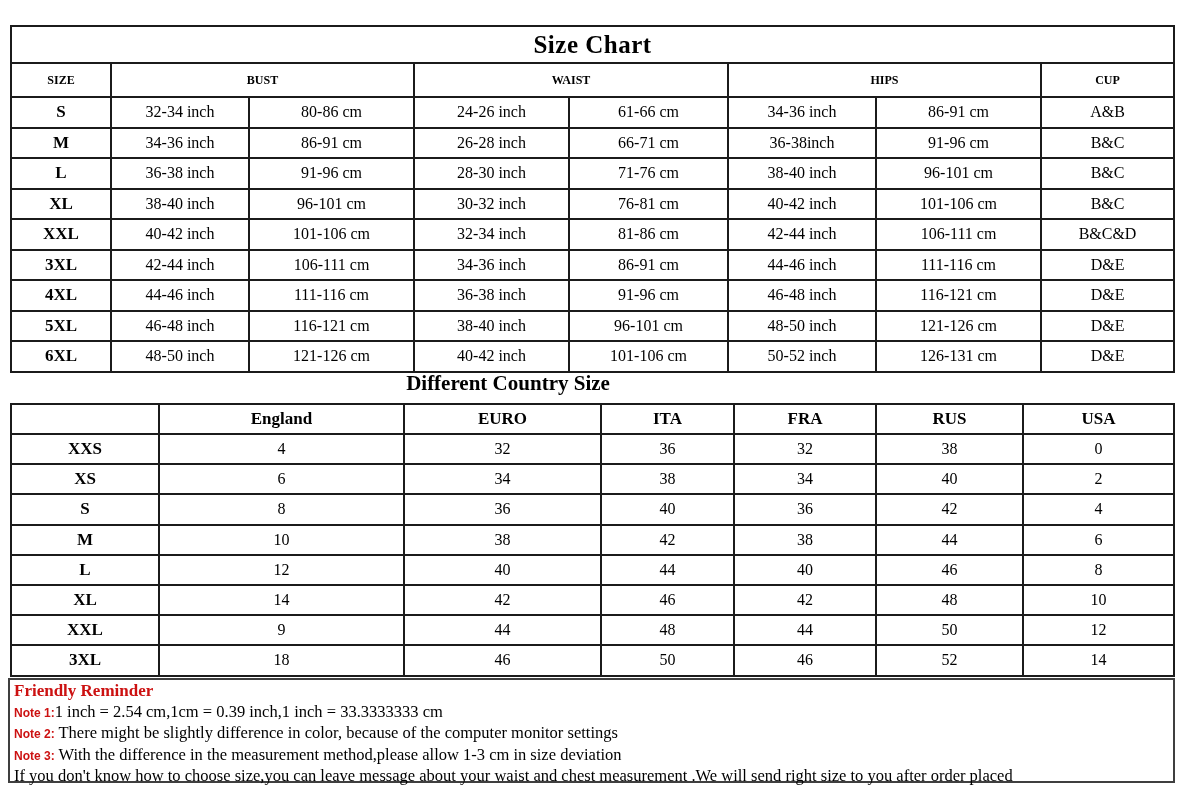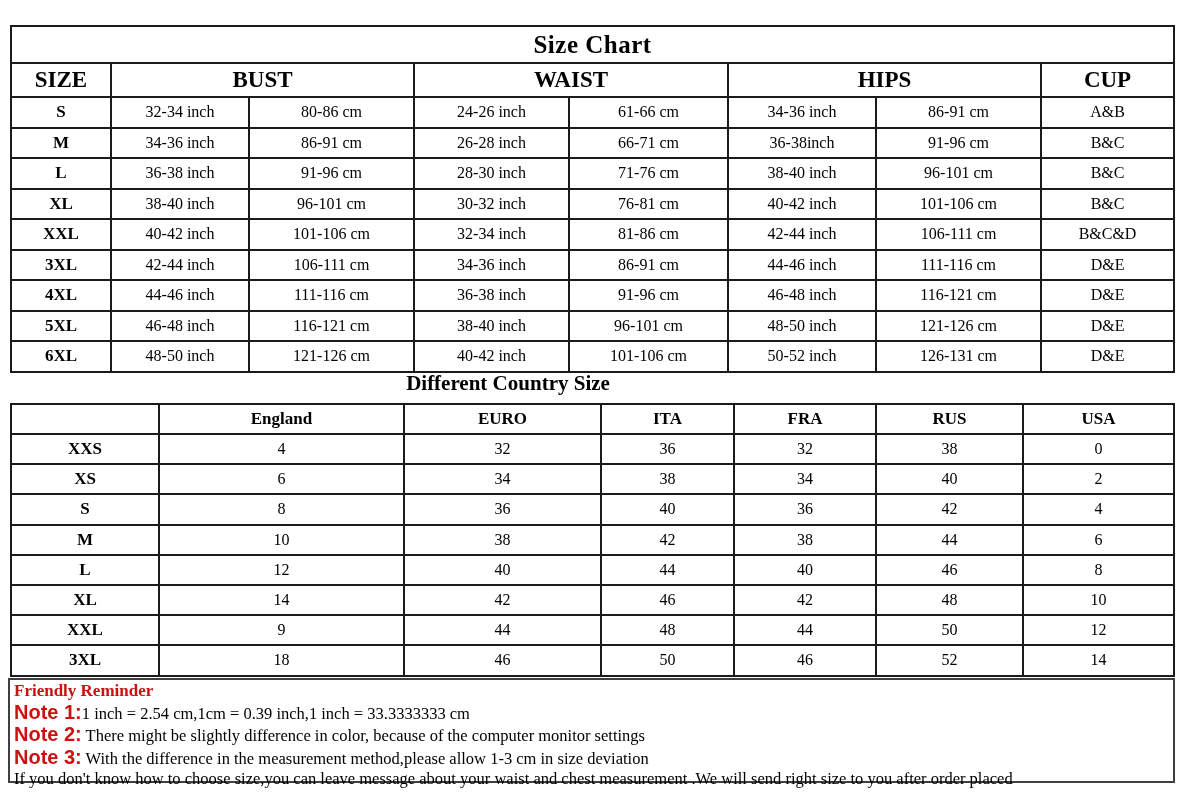--- a/index.html
+++ b/index.html
@@ -12,21 +12,21 @@
     position: relative;
     overflow: hidden;
   }
   .page { position: relative; width: 1016px; height: 800px; background: #fff; }
 
   table { border-collapse: collapse; table-layout: fixed; }
   th, td { border: 2px solid var(--border-dark); text-align: center; vertical-align: middle; overflow: hidden; }
 
   .size-table { position: absolute; left: 10px; top: 25px; width: 1163px; }
   .size-table .title-row th { height: 37px; font-size: 25px; font-weight: bold; letter-spacing: 0.5px; }
-  .size-table .head-row th { height: 34px; font-size: 23px; font-weight: bold; }
+  .size-table .head-row th { height: 34px; font-size: 12px; font-weight: bold; }
   .size-table td { height: 30.5px; font-size: 16px; }
   .size-table td.rowlabel { font-weight: bold; font-size: 17px; }
 
   .country-heading {
     position: absolute; top: 371px; left: 0; width: 100%;
     text-align: center; font-size: 21px; font-weight: bold;
   }
 
   .country-table { position: absolute; left: 10px; top: 403px; width: 1163px; }
   .country-table th { height: 30px; font-size: 17px; font-weight: bold; }
@@ -36,21 +36,21 @@
   .notes-box {
     position: absolute; left: 8px; top: 678px; width: 1167px; height: 105px;
     border: 2px solid #3f3f3f;
     padding: 1px 4px 9px 4px;
     font-size: 16.5px; line-height: 20.5px;
     background: #fff;
   }
   .reminder { color: var(--accent-red); font-weight: bold; font-size: 17px; }
   .note-label {
     color: var(--accent-red); font-weight: bold;
-    font-family: "Liberation Sans", sans-serif; font-size: 20px;
+    font-family: "Liberation Sans", sans-serif; font-size: 12px;
   }
   .note-text { color: #000; }
   .notes-footer { color: #000; }
 </style>
 </head>
 <body>
 
 <div class="page">
 
   <table class="size-table">

